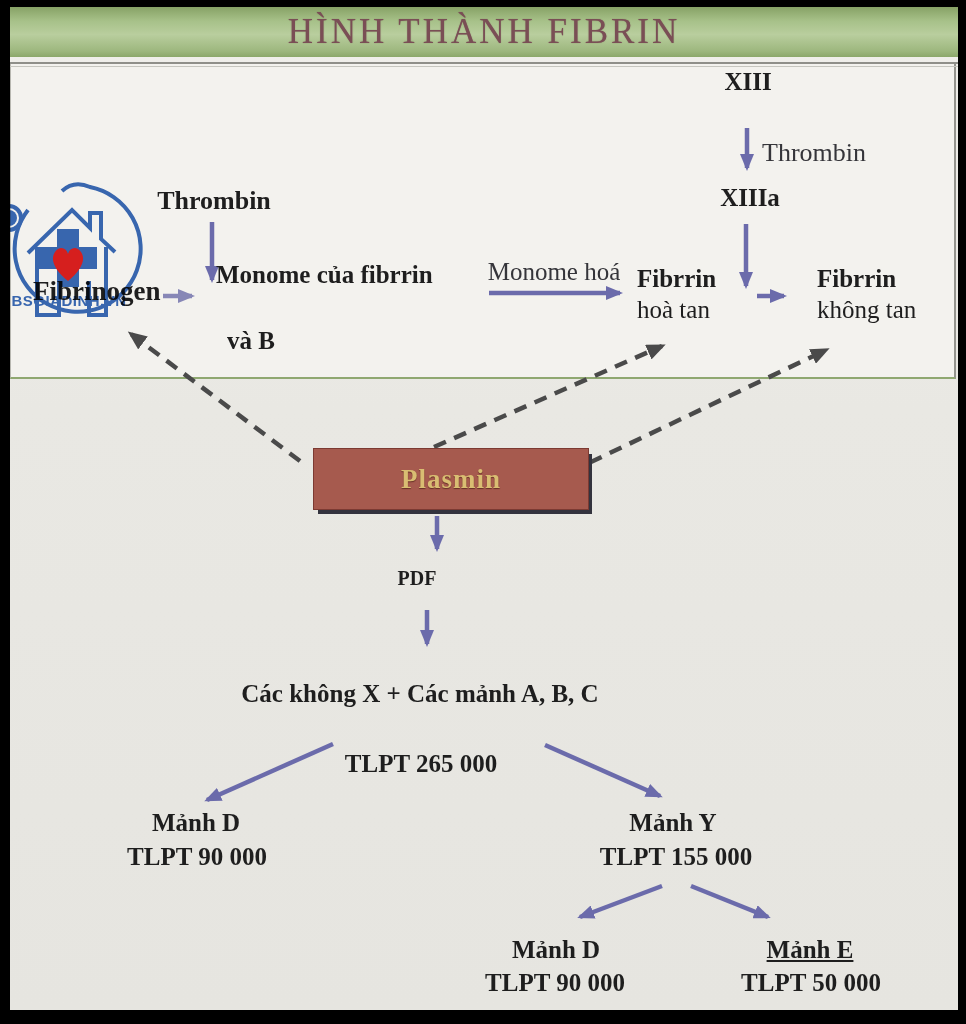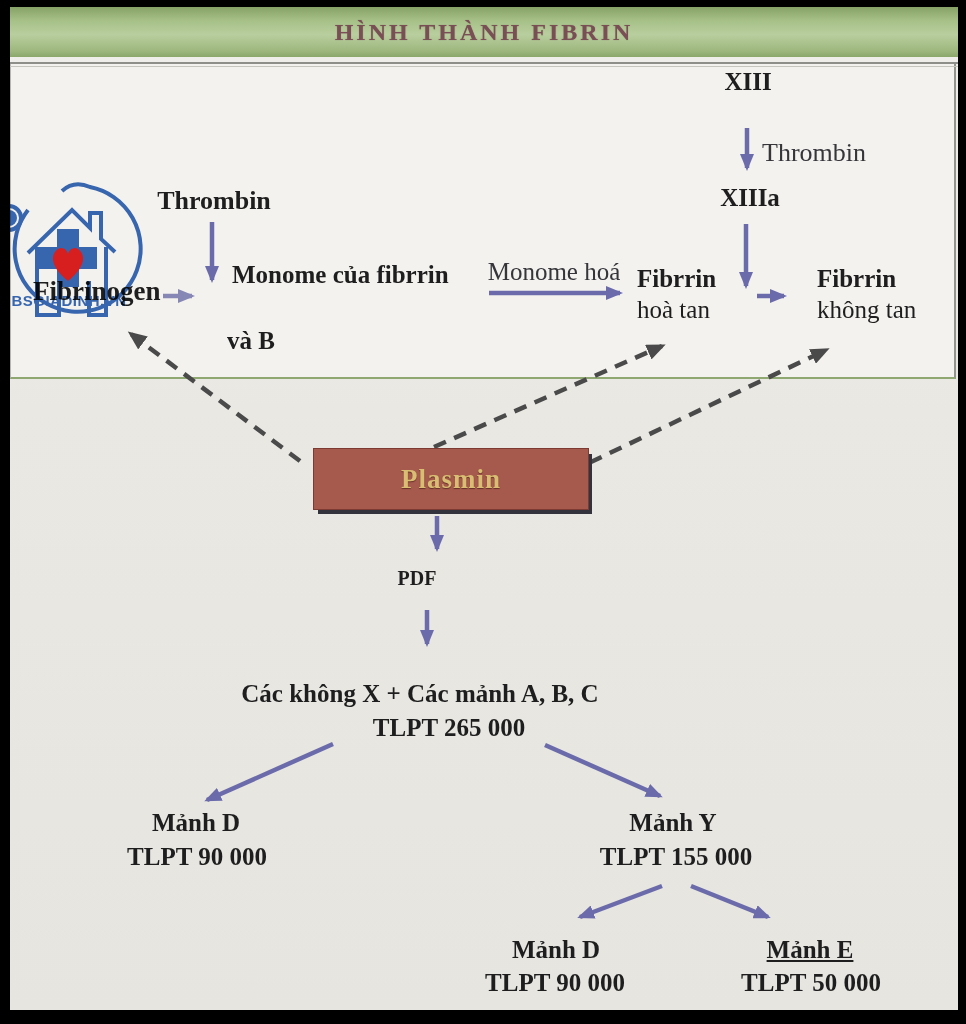--- a/index.html
+++ b/index.html
@@ -8,21 +8,21 @@
     --logo-blue:#2f63b8; --heart-red:#e01414; --text-dark:#1e1e1e;
   }
   html,body{margin:0;padding:0;background:#555;}
   .canvas{position:relative;width:966px;height:1024px;background:#000;overflow:hidden;
           font-family:"Liberation Serif","DejaVu Serif",serif;}
   .page{position:absolute;left:10px;top:7px;width:948px;height:1003px;
         background:linear-gradient(180deg,#f0efeb 0%,#e9e8e3 40%,#e6e5e0 100%);}
   .titlebar{position:absolute;left:10px;top:7px;width:948px;height:50px;
             background:linear-gradient(180deg,#87a266 0%,#a7c189 28%,#b9ce9e 55%,#9db77e 88%,#8ba76a 100%);
             display:flex;align-items:center;justify-content:center;}
-  .titlebar .tt{font-weight:bold;font-size:24px;letter-spacing:3px;color:var(--header-text);
+  .titlebar .tt{font-weight:normal;font-size:35px;letter-spacing:3px;color:var(--header-text);
                 text-shadow:0 0 1px rgba(90,50,60,.5);}
   .band{position:absolute;left:10px;top:62px;width:946px;height:317px;
         background:#f3f2ee;border-left:1px solid #b7b7b0;border-right:2px solid #94948e;
         border-bottom:2px solid #8fa871;box-sizing:border-box;}
   .hr1{position:absolute;left:10px;top:62px;width:948px;height:2px;background:#8f8f89;}
   .hr2{position:absolute;left:10px;top:66px;width:948px;height:1px;background:#c6c6bf;}
   .t{position:absolute;font-size:25px;color:var(--text-dark);white-space:nowrap;z-index:6;}
   .b{font-weight:bold;}
   .c{transform:translateX(-50%);text-align:right;}
   .grey{color:#35353a;}
@@ -97,33 +97,33 @@
     <div>hoà tan</div>
   </div>
   <div class="t blk" style="left:817px;top:263px;">
     <div class="b">Fibrrin</div>
     <div>không tan</div>
   </div>
 
   <div class="t b c" style="left:214px;top:186px;font-size:26px;">Thrombin</div>
   <div class="t b" style="left:33px;top:276px;font-size:27px;z-index:6;">Fibrinogen</div>
 
-  <div class="t b" style="left:232px;top:261px;">Monome của fibrrin</div>
+  <div class="t b" style="left:216px;top:261px;">Monome của fibrrin</div>
   <div class="t b" style="left:227px;top:327px;">và B</div>
 
   <div class="t grey c" style="left:554px;top:258px;">Monome hoá</div>
 
   <div class="plasmin">
     <span>Plasmin</span>
   </div>
 
   <div class="t b c" style="left:417px;top:567px;font-size:20px;">PDF</div>
 
   <div class="t b c" style="left:420px;top:680px;">Các không X + Các mảnh A, B, C</div>
-  <div class="t b c" style="left:421px;top:714px;margin-left:28px;">TLPT 265 000</div>
+  <div class="t b c" style="left:421px;top:750px;">TLPT 265 000</div>
 
   <div class="t b c" style="left:196px;top:809px;">Mảnh D</div>
   <div class="t b c" style="left:197px;top:843px;">TLPT 90 000</div>
   <div class="t b c" style="left:673px;top:809px;">Mảnh Y</div>
   <div class="t b c" style="left:676px;top:843px;">TLPT 155 000</div>
   <div class="t b c" style="left:556px;top:936px;">Mảnh D</div>
   <div class="t b c" style="left:555px;top:969px;">TLPT 90 000</div>
   <div class="t b c" style="left:810px;top:936px;text-decoration:underline;">Mảnh E</div>
   <div class="t b c" style="left:811px;top:969px;">TLPT 50 000</div>
 

